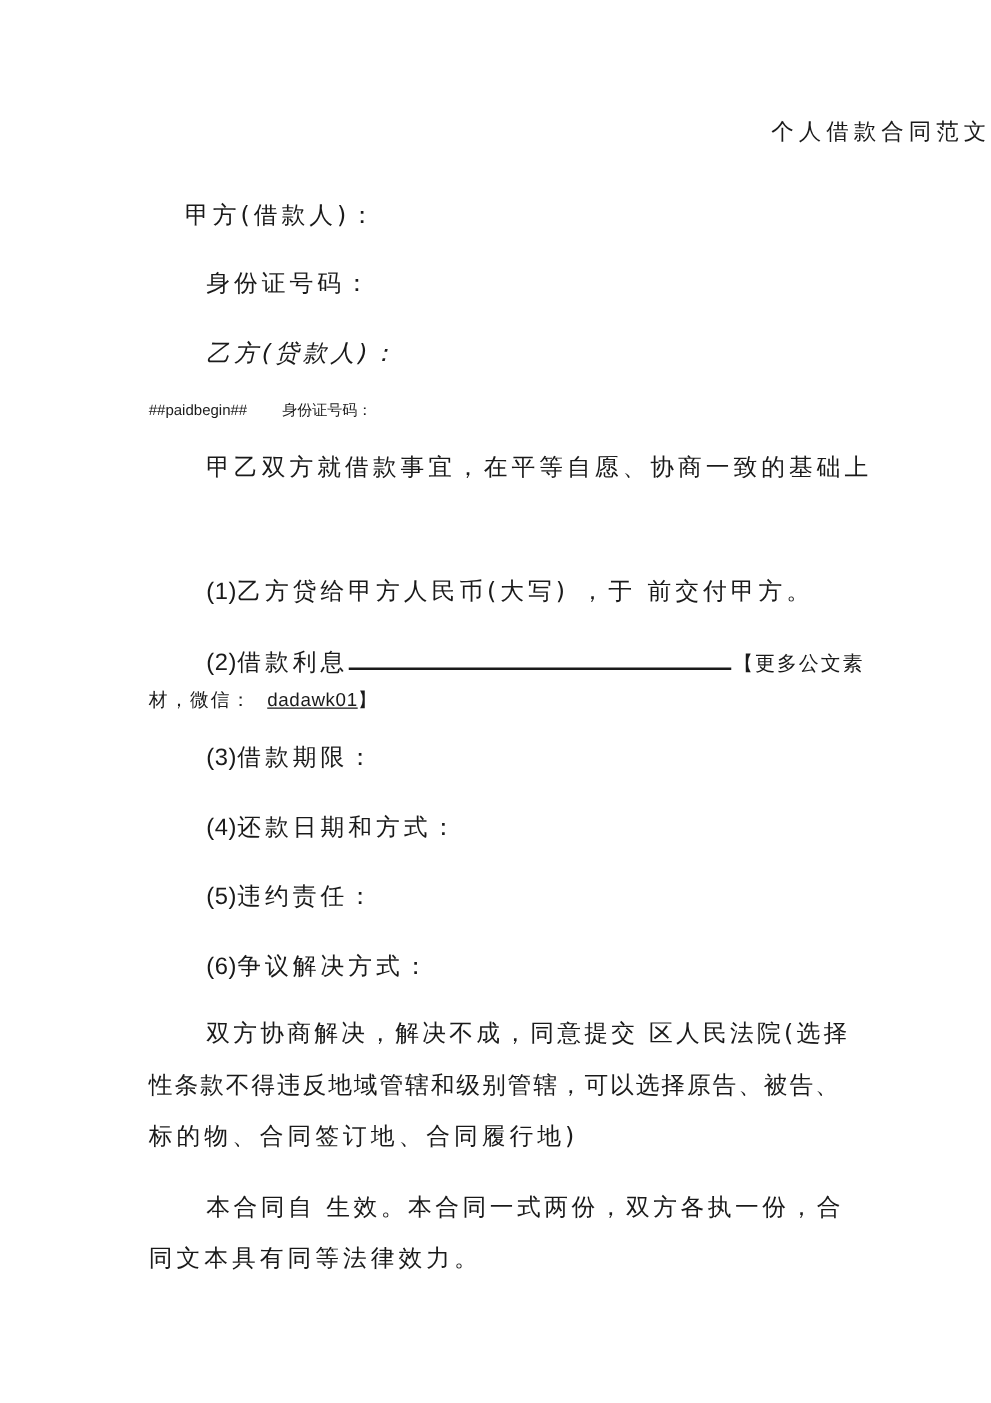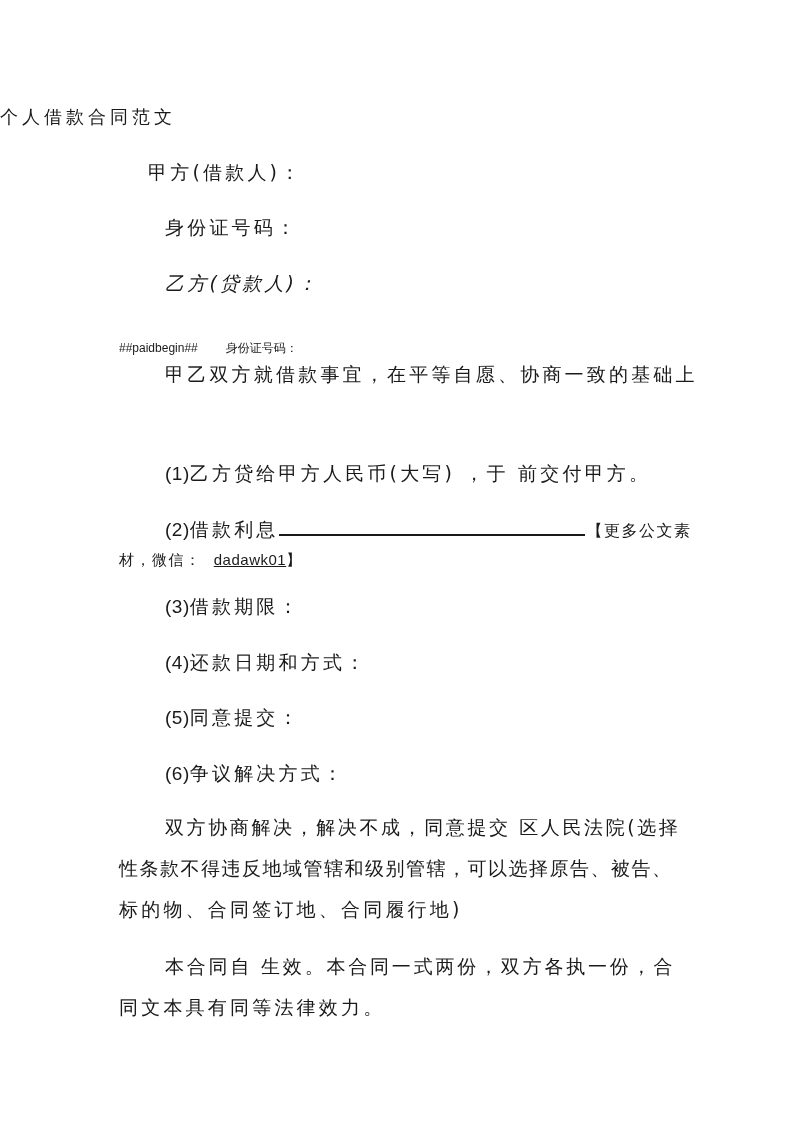--- a/index.html
+++ b/index.html
@@ -24,22 +24,22 @@
       position: absolute;
       white-space: nowrap;
       font-size: 19px;
       letter-spacing: 3.2px;
       line-height: 24px;
     }
     .title {
       position: absolute;
       left: 0;
       width: 793px;
-      top: 105px;
-      text-align: left;
+      top: 94px;
+      text-align: right;
       font-size: 18px;
       letter-spacing: 4px;
       line-height: 24px;
     }
     .small {
       position: absolute;
       white-space: nowrap;
       font-size: 12px;
       line-height: 16px;
       font-family: "Liberation Sans", sans-serif;
@@ -66,21 +66,21 @@
 <body>
 
 <div class="page">
 
   <div class="title">个人借款合同范文</div>
 
   <div class="line" style="left:148px; top:160px;">甲方(借款人)：</div>
   <div class="line" style="left:165px; top:215px;">身份证号码：</div>
   <div class="line" style="left:165px; top:271px;font-style:italic;">乙方(贷款人)：</div>
 
-  <div class="small" style="left:119px; top:340px;text-align:center;">
+  <div class="small" style="left:119px; top:320px;text-align:center;">
     <span>##paidbegin##</span><span class="gap"></span><span style="font-family:'DejaVu Sans',sans-serif;">身份证号码：</span>
   </div>
 
   <div class="line" style="left:165px; top:362px;">甲乙双方就借款事宜，在平等自愿、协商一致的基础上</div>
 
   <div class="line" style="left:165px; top:461px;">
     <span class="latin">(1)</span><span>乙方贷给甲方人民币(大写) ，于  前交付甲方。</span>
   </div>
 
   <div class="line" style="left:165px; top:516px;">
@@ -91,21 +91,21 @@
     <span class="latin" style="margin-left:6px;text-decoration:underline;">dadawk01</span><span>】</span>
   </div>
 
   <div class="line" style="left:165px; top:594px;">
     <span class="latin">(3)</span><span>借款期限：</span>
   </div>
   <div class="line" style="left:165px; top:650px;">
     <span class="latin">(4)</span><span>还款日期和方式：</span>
   </div>
   <div class="line" style="left:165px; top:705px;">
-    <span class="latin">(5)</span><span>同意提交：</span>
+    <span class="latin">(5)</span><span>违约责任：</span>
   </div>
   <div class="line" style="left:165px; top:761px;">
     <span class="latin">(6)</span><span>争议解决方式：</span>
   </div>
 
   <div class="line" style="left:165px; top:815px; letter-spacing:2.6px;">双方协商解决，解决不成，同意提交  区人民法院(选择</div>
   <div class="line" style="left:119px; top:856px; letter-spacing:1.5px;">性条款不得违反地域管辖和级别管辖，可以选择原告、被告、</div>
   <div class="line" style="left:119px; top:897px;">标的物、合同签订地、合同履行地)</div>
 
   <div class="line" style="left:165px; top:954px; letter-spacing:2.8px;">本合同自  生效。本合同一式两份，双方各执一份，合</div>

